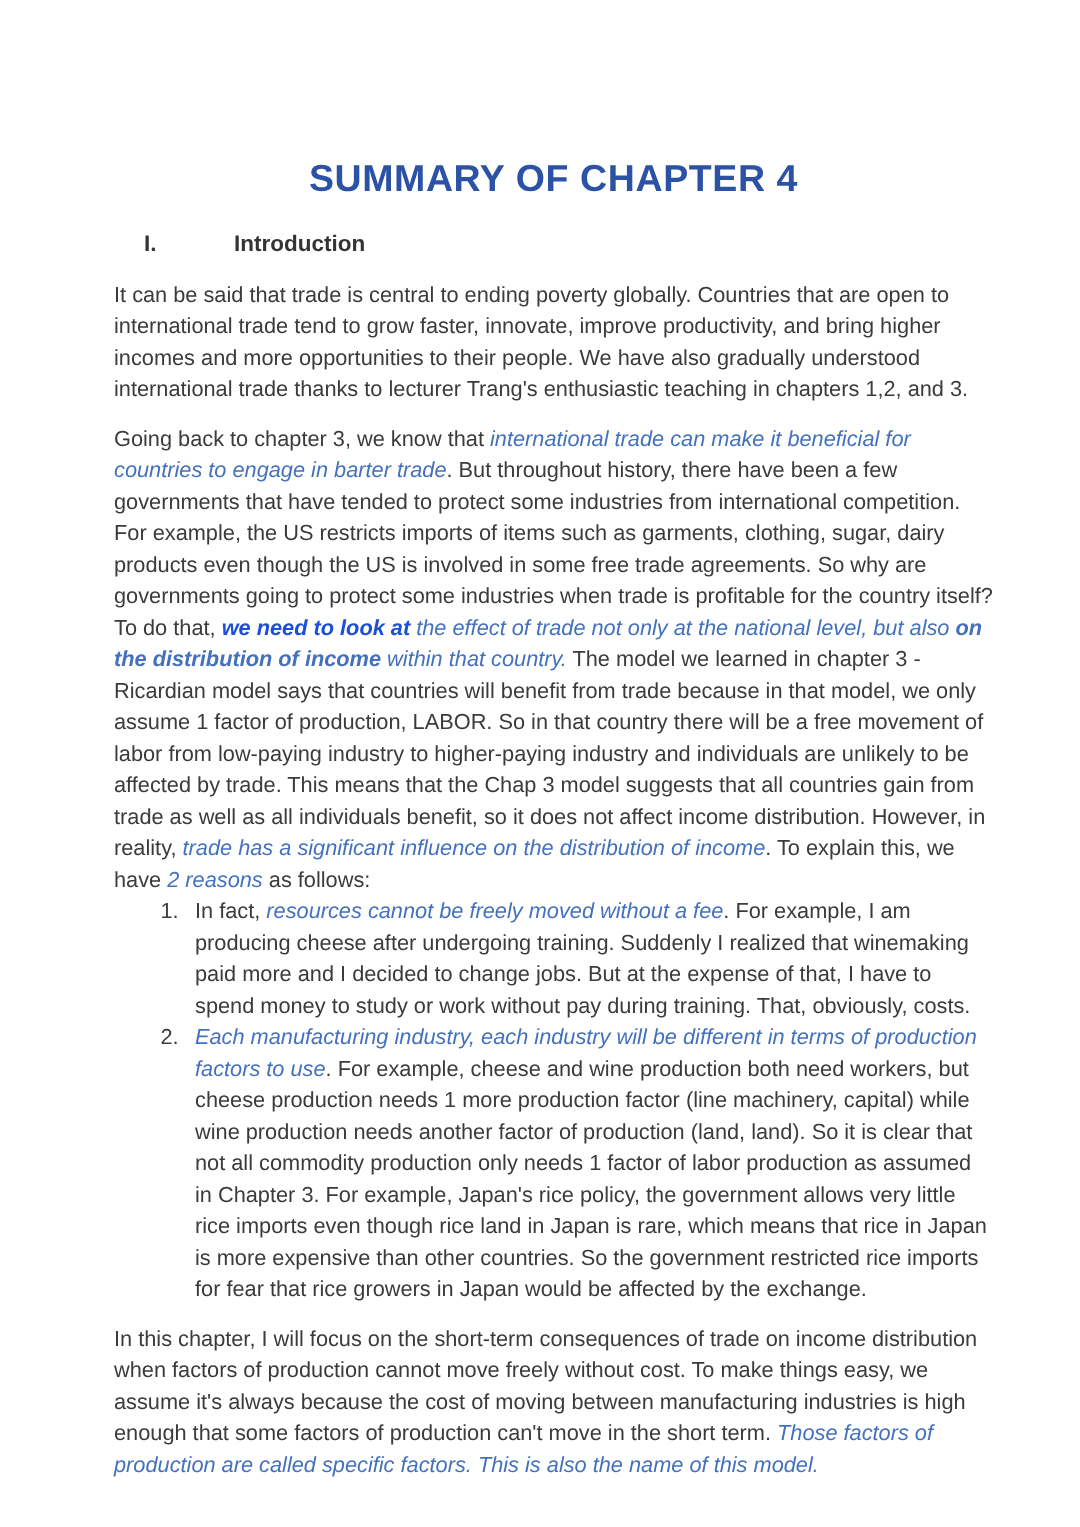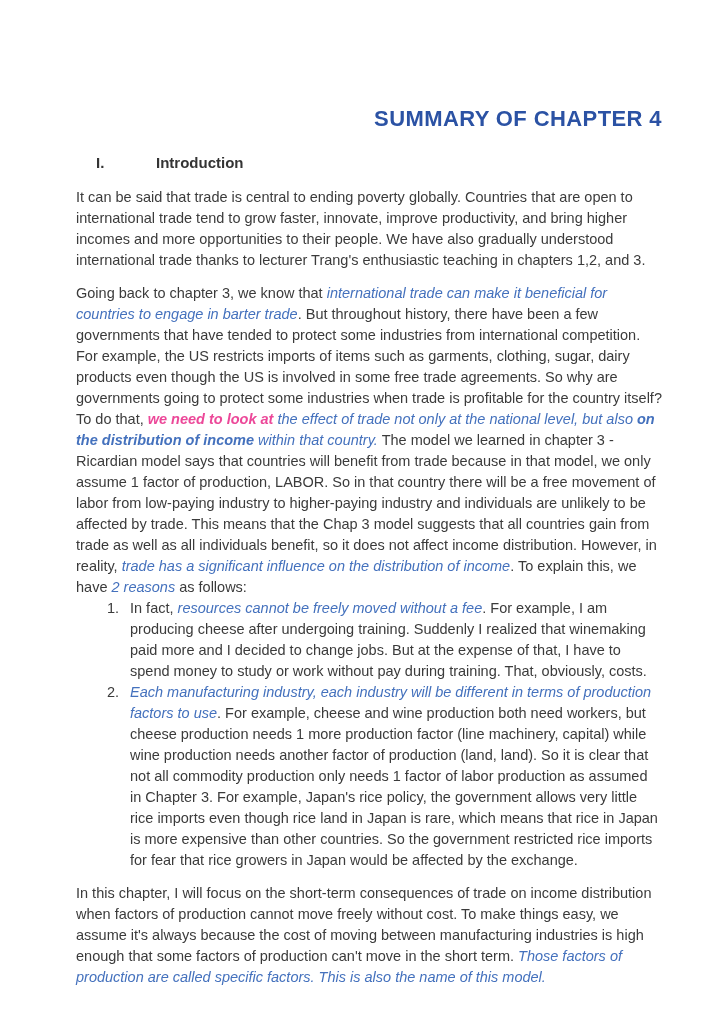--- a/index.html
+++ b/index.html
@@ -17,22 +17,22 @@
     background: #ffffff;
     overflow: hidden;
     font-family: "Liberation Sans", sans-serif;
     font-size: 14.5px;
     line-height: 21px;
     color: var(--body-text);
     padding: 104px 58px 30px 76px;
   }
   h1.title {
     margin: 0 0 18px 0;
-    text-align: right;
-    font-size: 22px;
+    text-align: center;
+    font-size: 25px;
     line-height: 30px;
     font-weight: 700;
     letter-spacing: 0.4px;
     color: var(--title-blue);
   }
   .section-heading {
     display: flex;
     margin: 0 0 14px 20px;
     font-size: 15px;
     font-weight: 700;
@@ -43,21 +43,21 @@
   .body p.tight { margin-bottom: 0; }
   .body ol {
     margin: 0 0 12px 0;
     padding: 0 0 0 54px;
     list-style: none;
   }
   .body li { position: relative; margin: 0; }
   .li-num { position: absolute; left: -23px; top: 0; }
   .run-bi  { color: var(--accent-blue); font-style: italic; }
   .run-bbi { color: var(--accent-blue); font-style: italic; font-weight: 700; }
-  .run-kbi { color: #ec4899; font-style: italic; font-weight: 700; }
+  .run-kbi { color: #1d4ed8; font-style: italic; font-weight: 700; }
 </style>
 </head>
 <body>
 
 <div class="page">
   <h1 class="title">SUMMARY OF CHAPTER 4</h1>
 
   <div class="section-heading">
     <span class="sec-num">I.</span>
     <span class="sec-label">Introduction</span>

